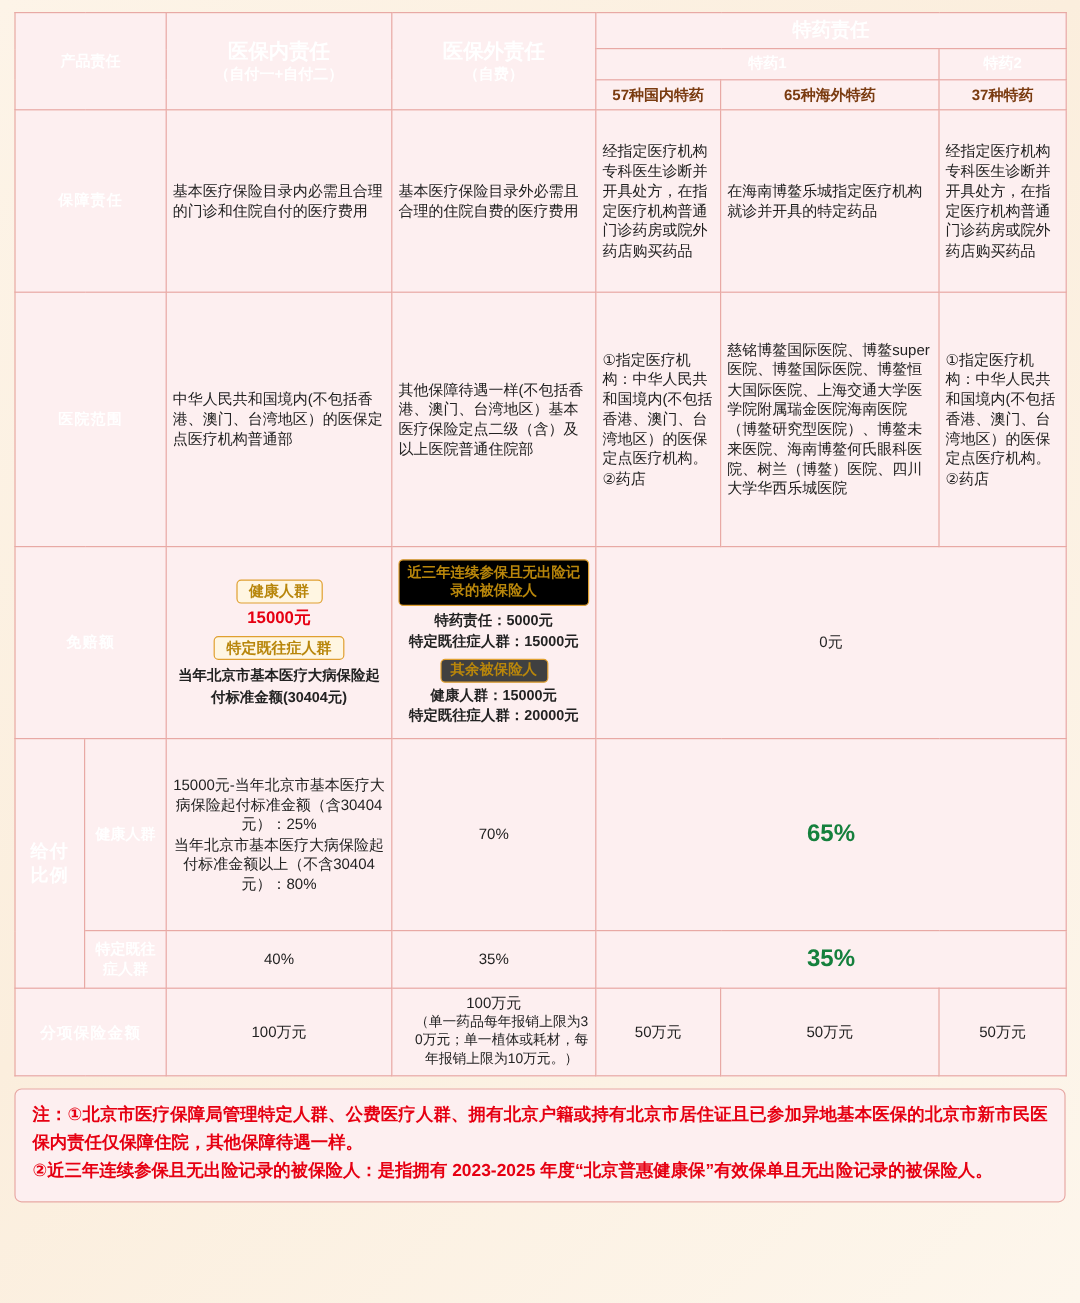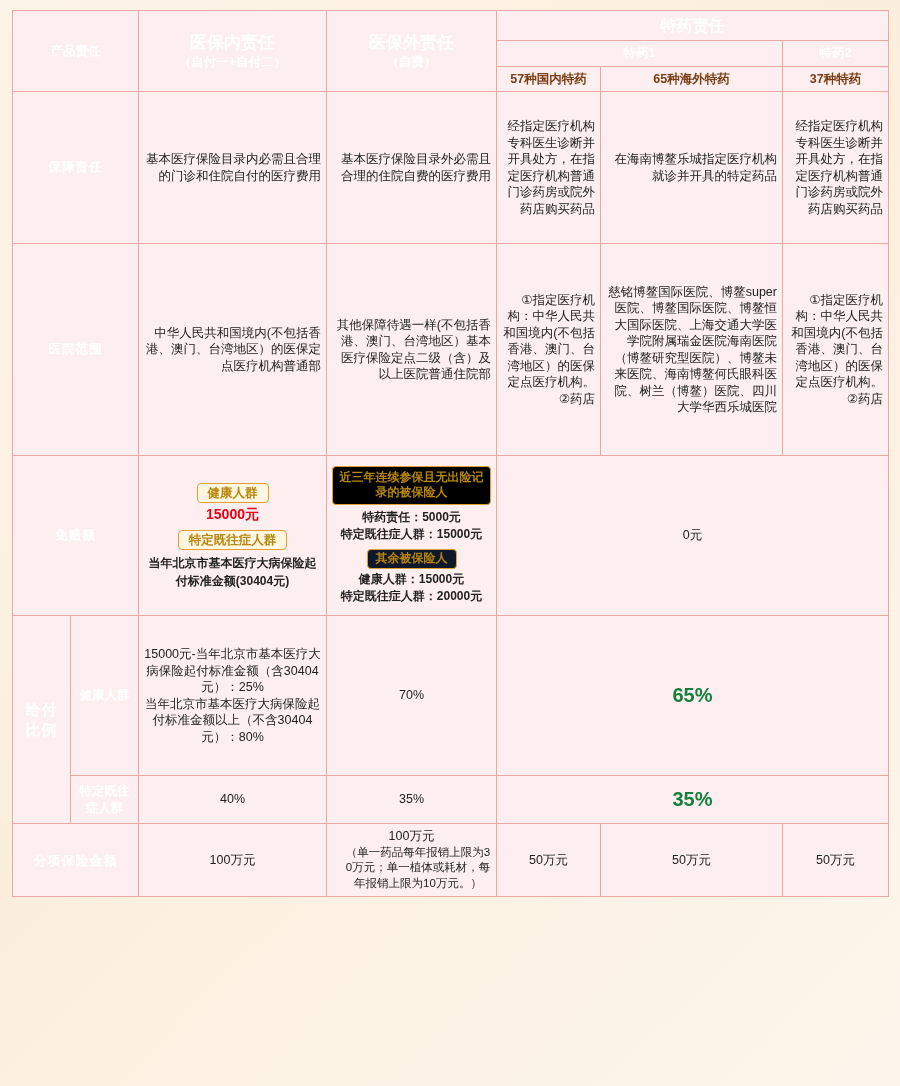--- a/index.html
+++ b/index.html
@@ -59,40 +59,40 @@
   }
   .lbl-sm{
     background:#e60012;
     color:#fff;
     font-weight:bold;
     border-color:#e60012;
     font-size:12.5px;
     line-height:1.3;
   }
   .cell{ background:#fdeff0; }
-  .cell.left{ text-align:right; }
+  .cell.left{ text-align:left; }
   .big-title{font-size:17px;font-weight:bold;line-height:1.25;}
   .big-title small{display:block;font-size:12.5px;font-weight:bold;margin-top:2px;}
   .gold-title{font-size:16px;font-weight:bold;}
 
   .tagbox{
     display:inline-block;
     border:1px solid #e0a030;
     background:#fff6e2;
     color:#b8860b;
     border-radius:4px;
     padding:1px 10px;
     font-weight:bold;
     font-size:12.5px;
     margin:2px 0;
   }
   .tagbox2{
     display:inline-block;
     border:1px solid #e0a030;
-    background:#0f172a;
+    background:#404040;
     color:#b8860b;
     border-radius:4px;
     padding:1px 8px;
     font-weight:bold;
     font-size:12px;
     margin:2px 0;
     text-align:center;
   }
   .amt-red{color:#e60012;font-weight:bold;font-size:14px;}
   .pct-red{color:#15803d;font-weight:bold;font-size:20px;}
@@ -237,14 +237,18 @@
         <div style="font-size:12.5px">100万元</div>
         <div class="small11">（单一药品每年报销上限为30万元；单一植体或耗材，每年报销上限为10万元。）</div>
       </td>
       <td class="cell">50万元</td>
       <td class="cell">50万元</td>
       <td class="cell">50万元</td>
     </tr>
   </tbody>
     </table>
 
+  <div class="note">
+    <p>注：①北京市医疗保障局管理特定人群、公费医疗人群、拥有北京户籍或持有北京市居住证且已参加异地基本医保的北京市新市民医保内责任仅保障住院，其他保障待遇一样。</p>
+    <p>②近三年连续参保且无出险记录的被保险人：是指拥有 2023-2025 年度“北京普惠健康保”有效保单且无出险记录的被保险人。</p>
+  </div>
 
 </div>
 
 </body></html>

